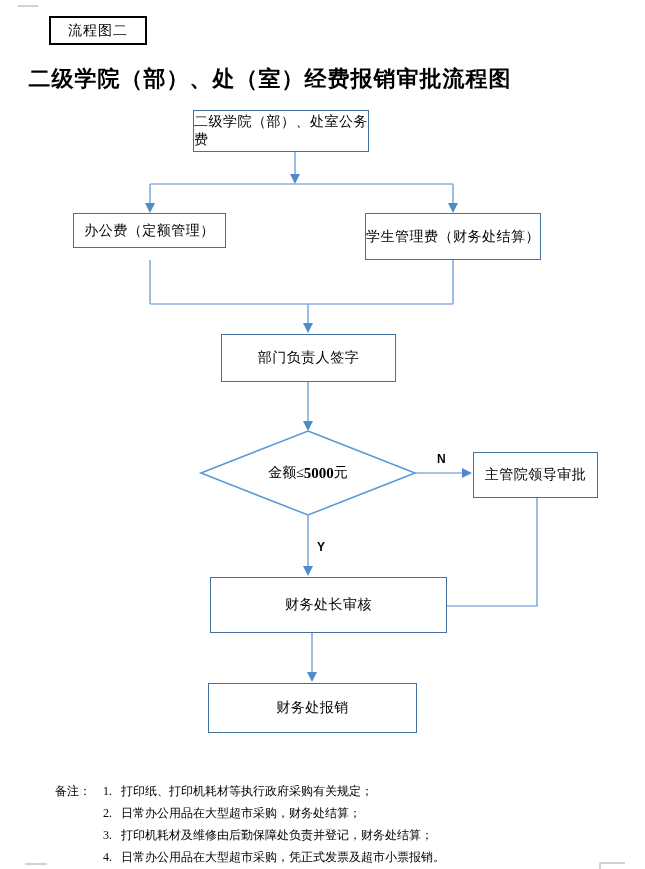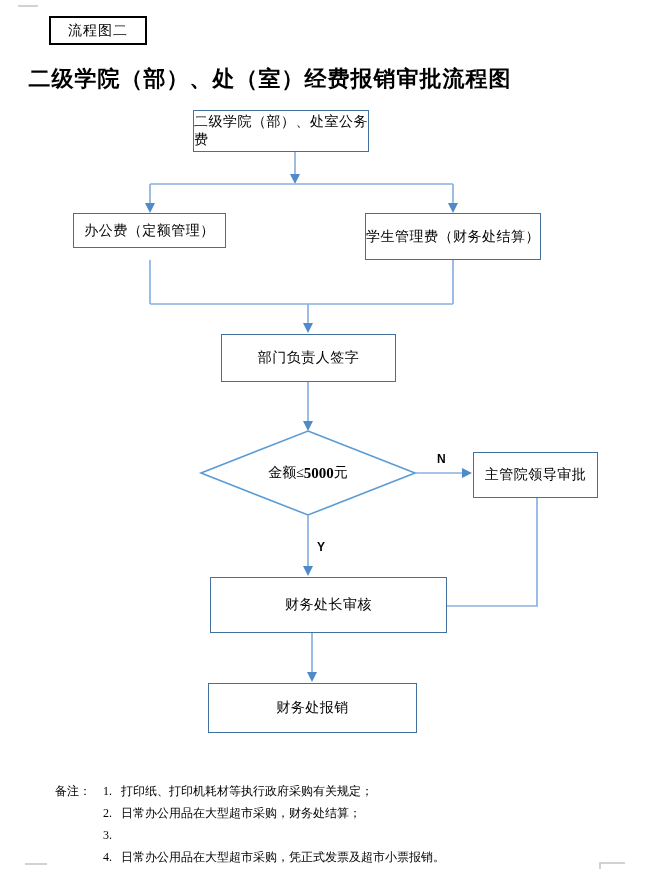--- a/index.html
+++ b/index.html
@@ -158,20 +158,21 @@
       <span class="note-prefix">备注：</span>
       <span class="note-num">1.</span>
       <span>打印纸、打印机耗材等执行政府采购有关规定；</span>
     </div>
     <div class="note-line indent">
       <span class="note-num">2.</span>
       <span>日常办公用品在大型超市采购，财务处结算；</span>
     </div>
     <div class="note-line indent">
       <span class="note-num">3.</span>
+      <span>打印机耗材及维修由后勤保障处负责并登记，财务处结算；</span>
     </div>
     <div class="note-line indent">
       <span class="note-num">4.</span>
       <span>日常办公用品在大型超市采购，凭正式发票及超市小票报销。</span>
     </div>
   </div>
 
 </div>
 
 </body></html>

